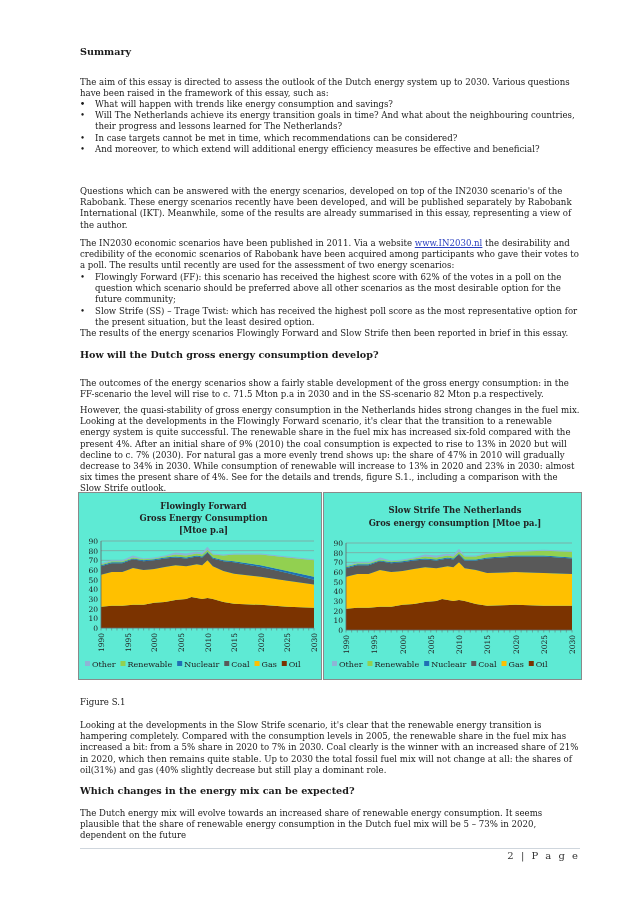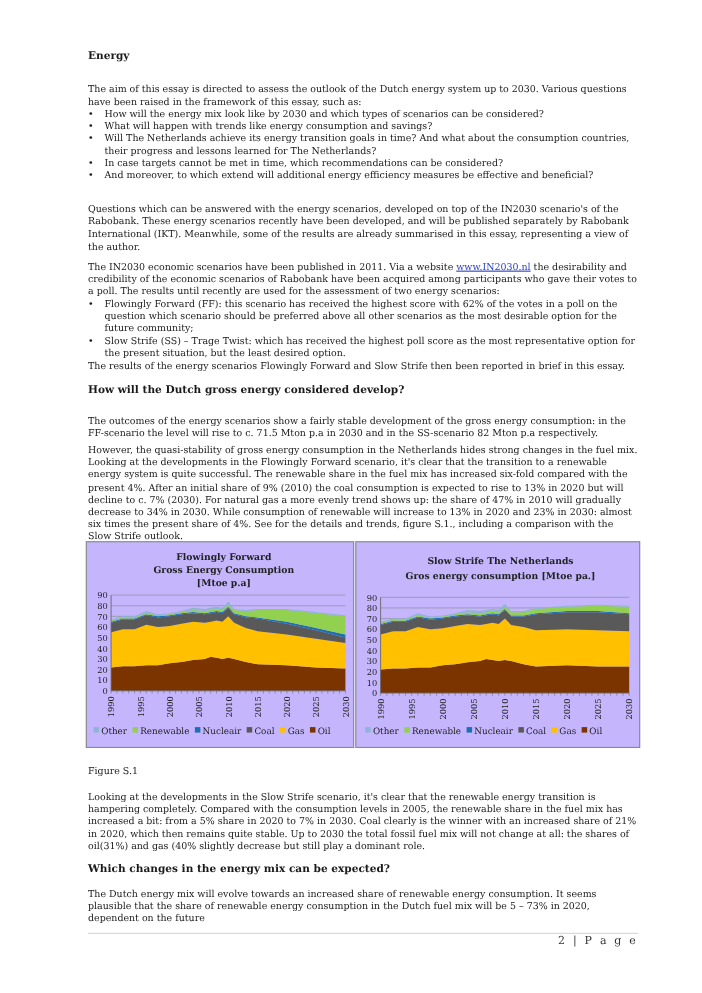--- a/index.html
+++ b/index.html
@@ -5,55 +5,55 @@
   html, body { margin:0; padding:0; background:#ffffff; }
   body { width:638px; height:903px; position:relative; overflow:hidden;
          font-family:"DejaVu Serif", serif; color:#1a1a1a; }
   .page { position:absolute; left:80px; top:0; width:500px; }
   .txt { font-size:8.6px; line-height:11.2px; margin:0; }
   .h { font-weight:bold; font-size:9.6px; margin:0; }
   .bul { position:relative; padding-left:15px; }
   .bul .dot { position:absolute; left:0; top:0; }
   a.link { color:#2a3fbf; text-decoration:underline;margin-top:32px; }
   .chartbox { position:absolute; top:492px; height:186px; border:1px solid #8a8a8a;
-              background:#c4b5fd; }
+              background:#5eead4; }
   .footline { position:absolute; left:80px; width:500px; top:848px; border-top:1px solid #cfd6dd; }
   .pagenum { position:absolute; right:58px; top:850px; font-size:10px; letter-spacing:2px; color:#333;margin-left:23px; }
   svg text { font-family:"DejaVu Serif", serif; }
 </style>
 </head>
 <body>
 
 <div class="page">
-  <p class="h" style="position:absolute;top:46px;">Energy</p>
+  <p class="h" style="position:absolute;top:46px;">Summary</p>
 
   <p class="txt" style="position:absolute;top:77px;width:500px;">The aim of this essay is directed to assess the outlook of the Dutch energy system up to 2030. Various questions have been raised in the framework of this essay, such as:</p>
 
   <div style="position:absolute;top:99px;width:500px;">
-    <div class="txt bul"><span class="dot">•</span><span>How will the energy mix look like by 2030 and which types of scenarios can be considered?</span></div>
+    <div class="txt bul"><span class="dot">•</span></div>
     <div class="txt bul"><span class="dot">•</span><span>What will happen with trends like energy consumption and savings?</span></div>
-    <div class="txt bul"><span class="dot">•</span><span>Will The Netherlands achieve  its energy transition goals in time? And what about the consumption countries, their progress and lessons learned for The Netherlands?</span></div>
+    <div class="txt bul"><span class="dot">•</span><span>Will The Netherlands achieve  its energy transition goals in time? And what about the neighbouring countries, their progress and lessons learned for The Netherlands?</span></div>
     <div class="txt bul"><span class="dot">•</span><span>In case targets cannot be met in time, which recommendations can be considered?</span></div>
     <div class="txt bul"><span class="dot">•</span><span>And moreover, to which extend will additional energy efficiency measures be effective and beneficial?</span></div>
   </div>
 
   <p class="txt" style="position:absolute;top:186px;width:500px;">Questions which can be answered with the energy scenarios, developed on top of the IN2030 scenario's of the Rabobank. These energy scenarios recently have been developed, and will be published separately by Rabobank International (IKT). Meanwhile, some of the results are already summarised in this essay, representing a view of the author.</p>
 
   <p class="txt" style="position:absolute;top:238px;width:500px;">
     <span> The IN2030 economic scenarios have been published in 2011. Via a website </span><a class="link" href="#">www.IN2030.nl</a><span> the desirability and credibility of the economic scenarios of Rabobank have been acquired among participants who gave their votes to a poll. The results until recently are used for the assessment of two energy scenarios:</span>
   </p>
 
   <div style="position:absolute;top:272px;width:500px;">
     <div class="txt bul"><span class="dot">•</span><span>Flowingly Forward (FF): this scenario has received the highest score with 62% of the votes in a poll on the question which scenario should be preferred above all other scenarios as the most desirable option for the future community;</span></div>
     <div class="txt bul"><span class="dot">•</span><span>Slow Strife (SS) – Trage Twist: which has received the highest poll score as the most representative option for the present situation, but the least desired option.</span></div>
   </div>
 
   <p class="txt" style="position:absolute;top:328px;width:500px;">The results of the energy scenarios Flowingly Forward and Slow Strife then been reported in brief in this essay.</p>
 
-  <p class="h" style="position:absolute;top:349px;">How will the Dutch gross energy considered develop?</p>
+  <p class="h" style="position:absolute;top:349px;">How will the Dutch gross energy consumption develop?</p>
 
   <p class="txt" style="position:absolute;top:378px;width:500px;">The outcomes of the energy scenarios show a fairly stable development of the gross energy consumption: in the FF-scenario the level will rise to c. 71.5 Mton p.a in 2030 and in the SS-scenario 82 Mton p.a respectively.</p>
 
   <p class="txt" style="position:absolute;top:405px;width:500px;">However, the quasi-stability of gross energy consumption in the Netherlands hides strong changes in the fuel mix. Looking at the developments in the Flowingly Forward scenario, it's clear that the transition to a renewable energy system is quite successful. The renewable share in the fuel mix has increased six-fold compared with the present 4%. After an initial share of 9% (2010) the coal consumption is expected to rise to 13% in 2020 but will decline to c. 7% (2030). For natural gas a more evenly trend shows up: the  share of 47% in 2010 will gradually decrease to 34% in 2030. While consumption of renewable will increase to 13% in 2020 and 23% in 2030: almost six times the present share of 4%. See for the details and trends, figure S.1., including a comparison with the Slow Strife outlook.</p>
 </div>
 
 <div class="chartbox" style="left:78px;width:242px;">
   <svg id="chart0" width="242" height="186">
       <text x="124.5" y="16" text-anchor="middle" font-size="8.4" font-weight="bold" fill="#222">Flowingly Forward</text>
       <text x="124.5" y="28" text-anchor="middle" font-size="8.4" font-weight="bold" fill="#222">Gross Energy Consumption</text>

